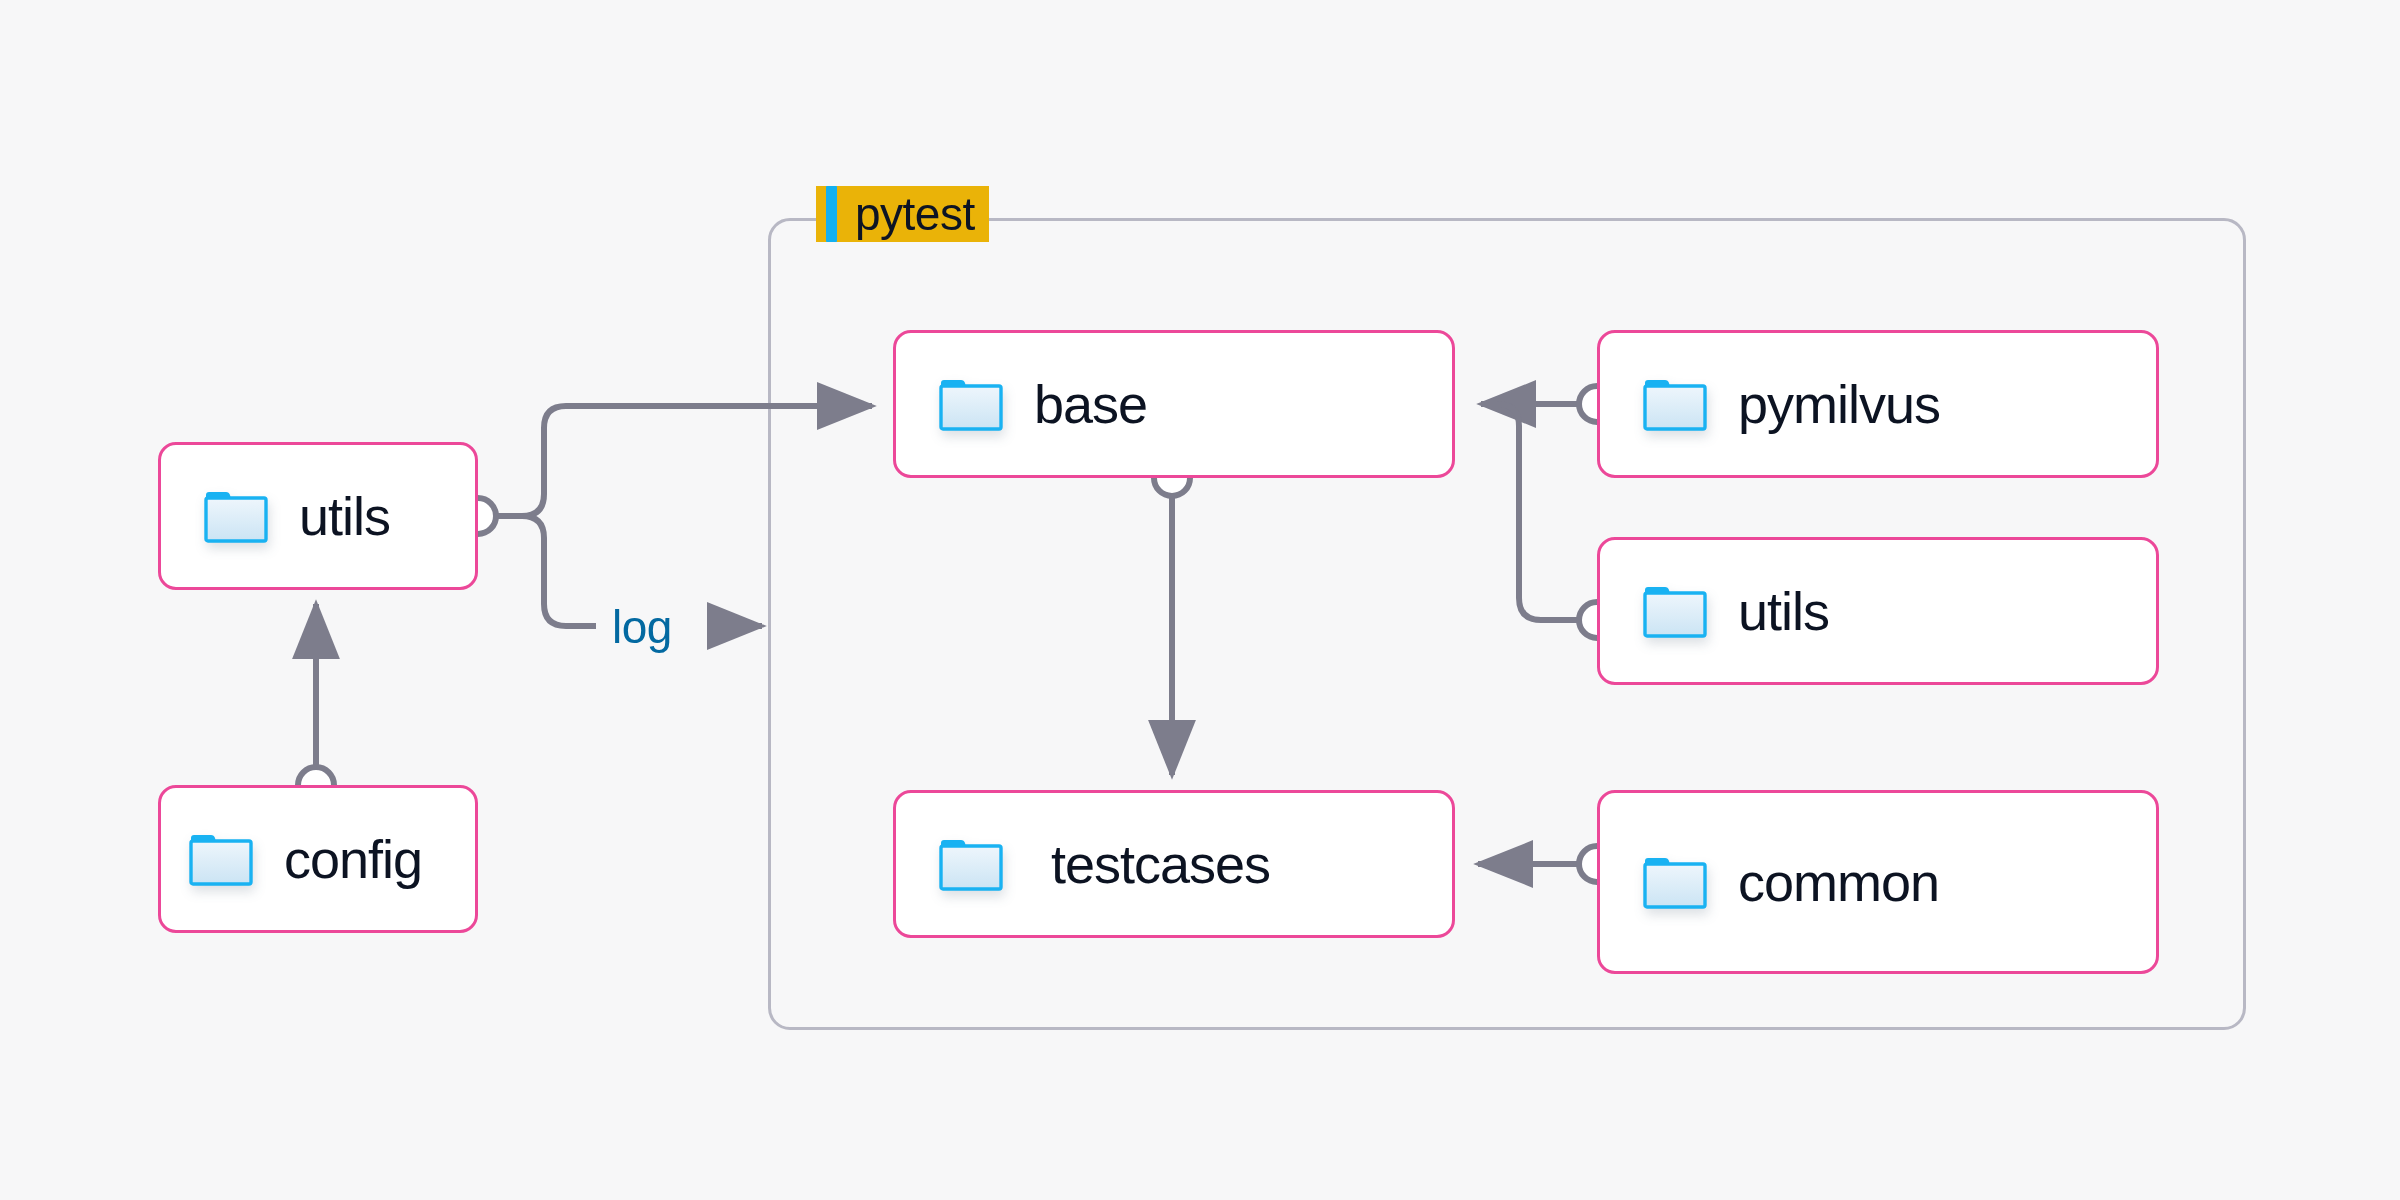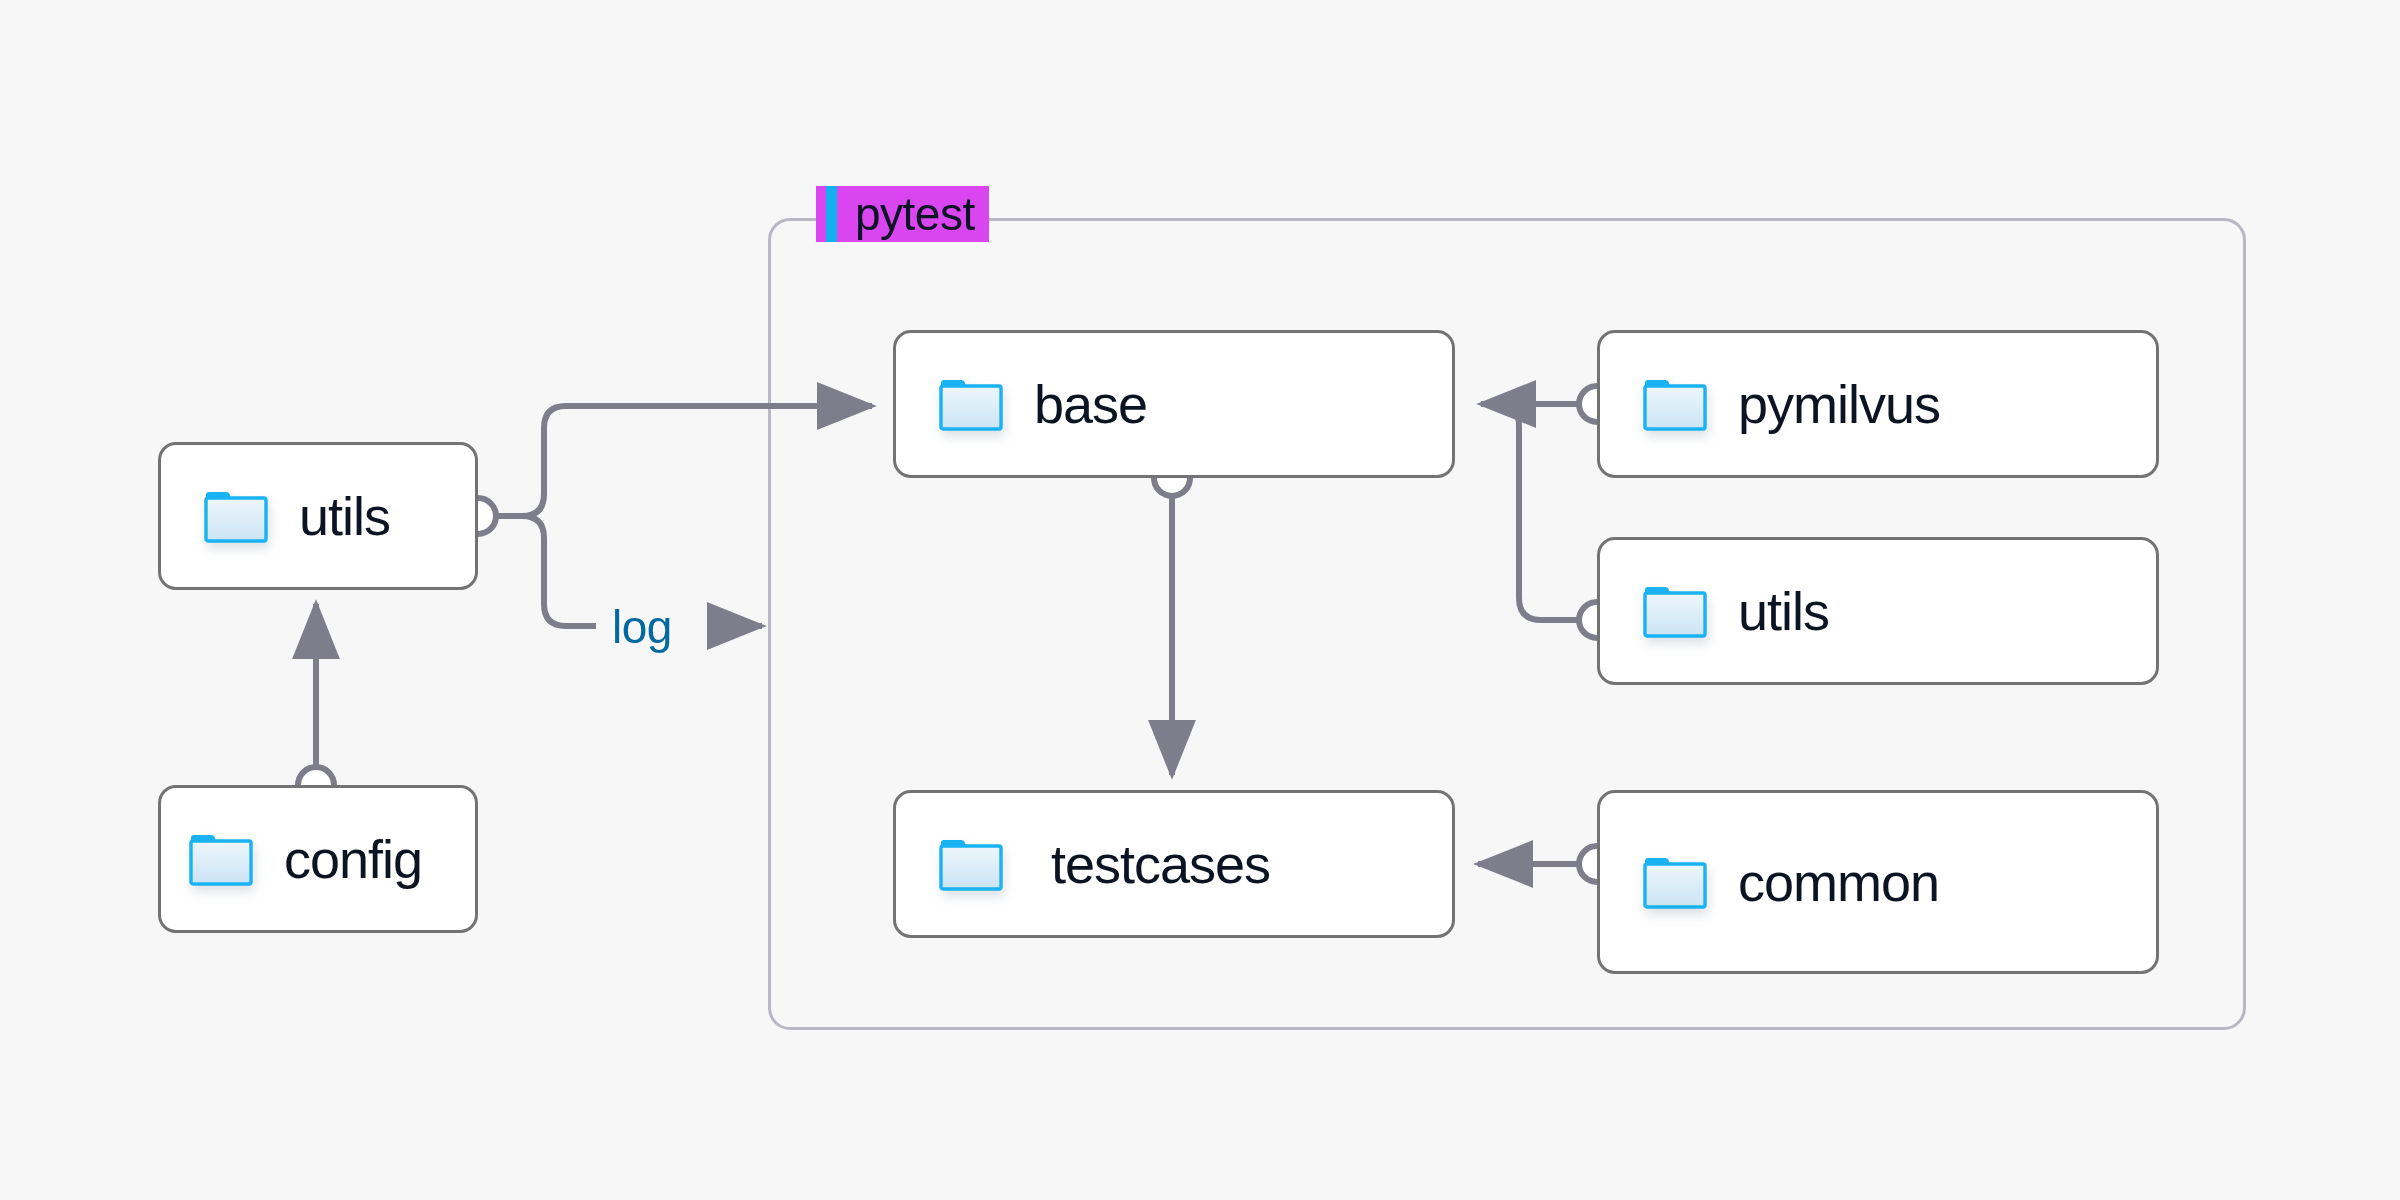--- a/index.html
+++ b/index.html
@@ -33,40 +33,40 @@
     border-radius: 22px;
     background: transparent;
     box-sizing: border-box;
     z-index: 0;
   }
   .group-label-wrap {
     position: absolute;
     display: flex;
     align-items: center;
     gap: 18px;
-    background: #d946ef;
+    background: #eab308;
     padding: 0 14px 0 10px;
     z-index: 3;
   }
   .group-accent {
     width: 11px;
     height: 56px;
     background: #13b0f0;
     border-radius: 1px;
   }
   .group-label-text {
     font-size: 46px;
     color: #0d1424;
     letter-spacing: -0.5px;
     white-space: nowrap;
   }
   .node {
     position: absolute;
     background: #ffffff;
-    border: 3px solid #737373;
+    border: 3px solid #ec4899;
     border-radius: 18px;
     box-sizing: border-box;
     display: flex;
     align-items: center;
     gap: 30px;
     padding-left: 42px;
     z-index: 2;
   }
   .node-label {
     font-size: 54px;

